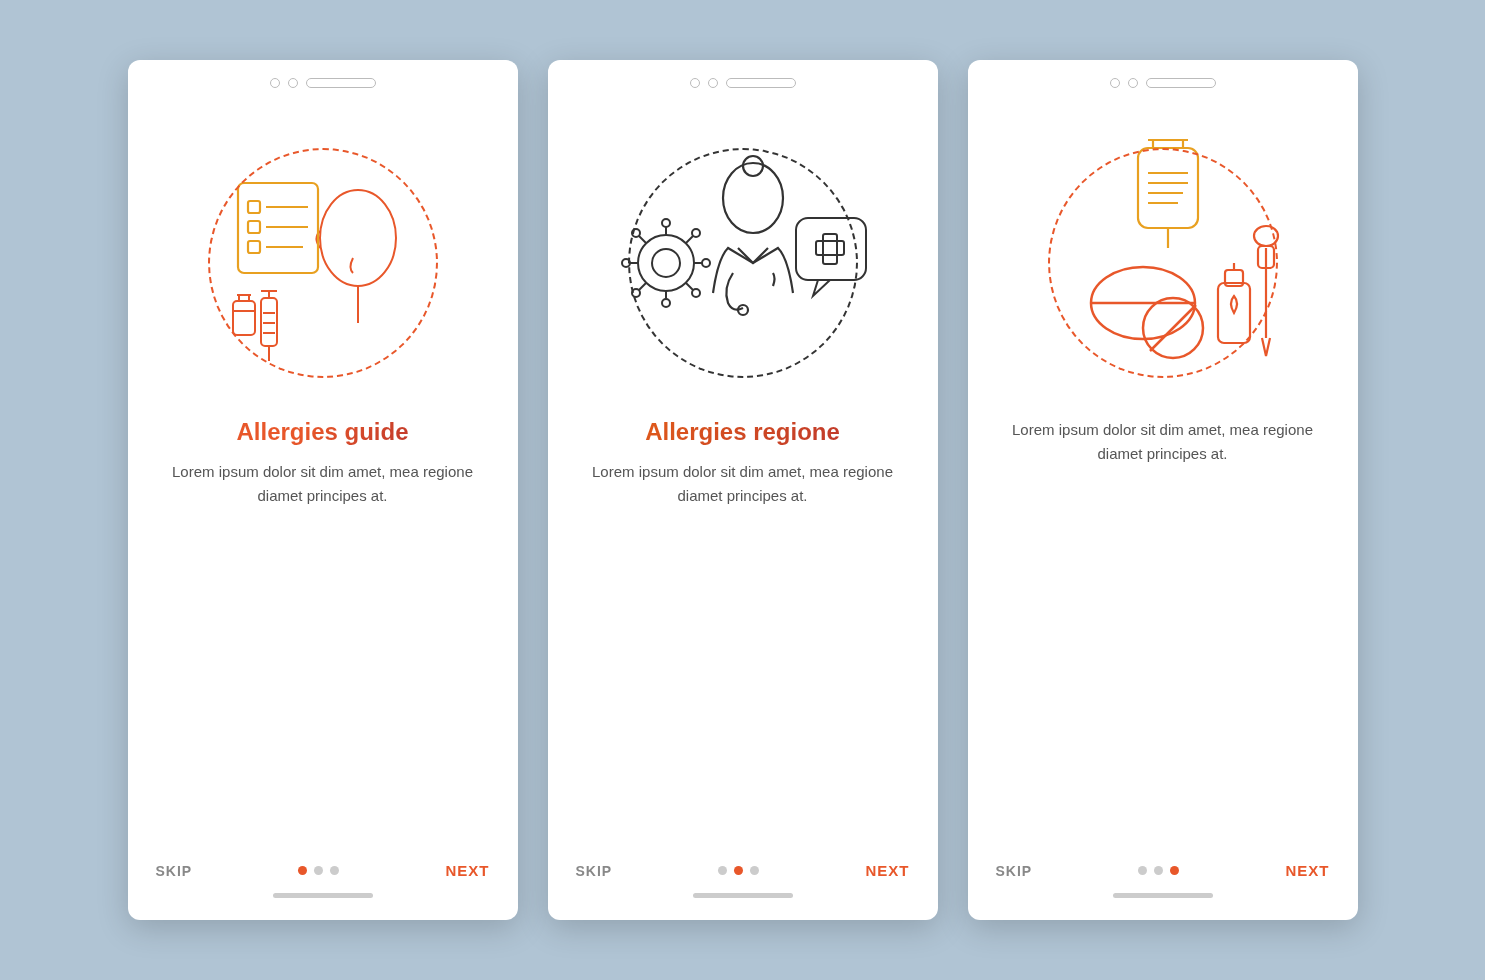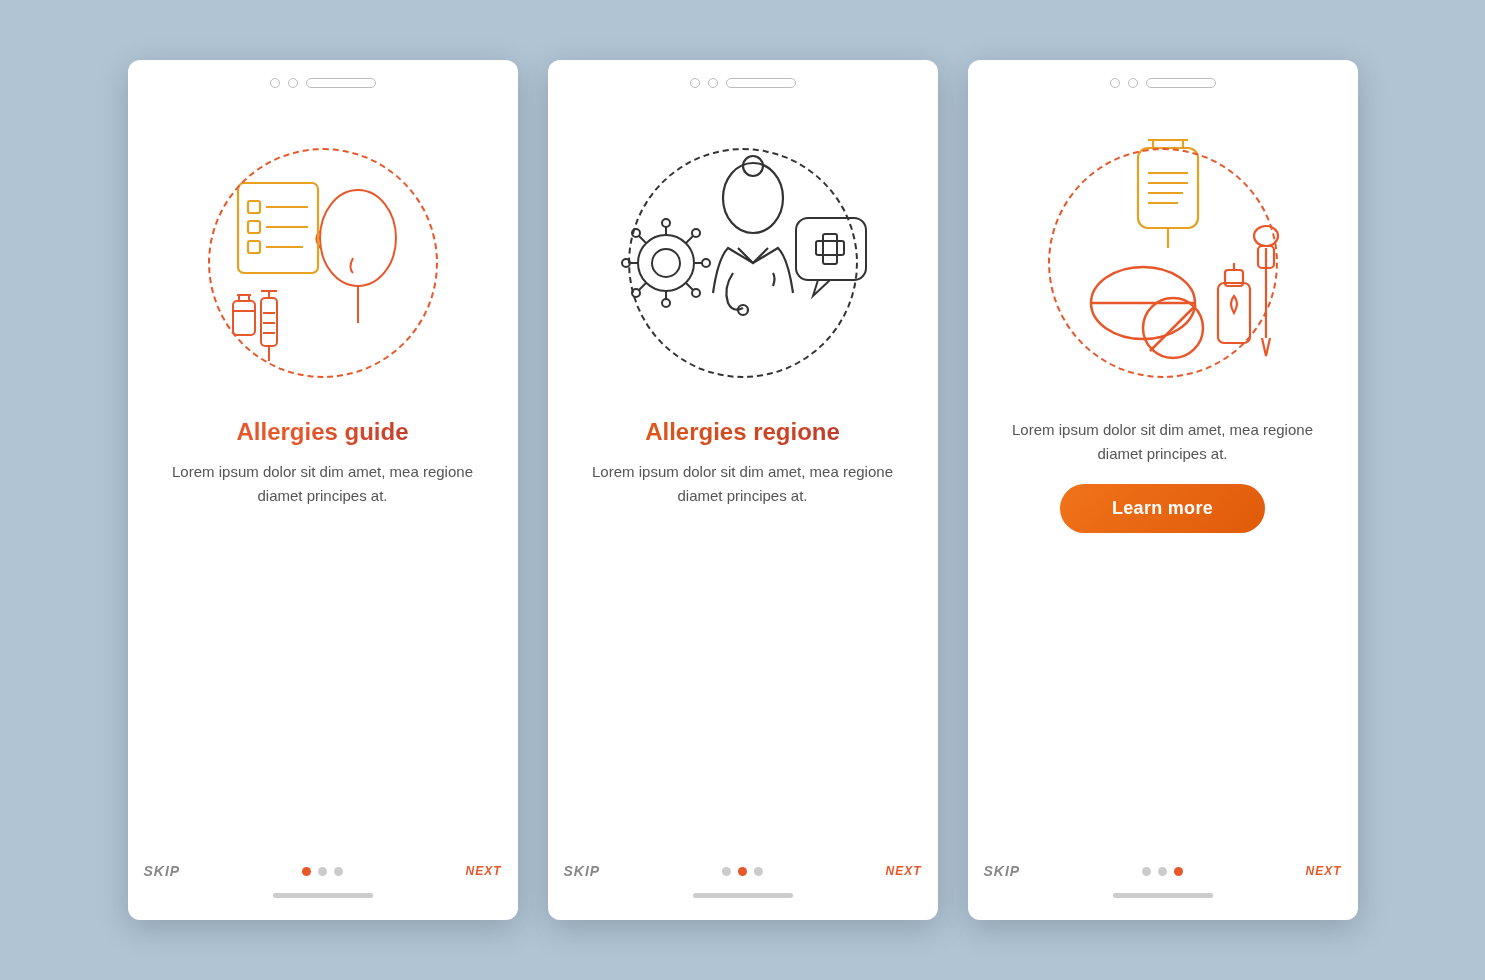--- a/index.html
+++ b/index.html
@@ -125,43 +125,42 @@
       padding: 14px 52px;
       font-size: 18px;
       font-weight: 700;
       cursor: pointer;
       margin-bottom: 10px;
       letter-spacing: 0.3px;
     }
 
     .phone-footer {
       width: 100%;
-      padding: 0 16px;
+      padding: 0 28px;
       margin-top: auto;
       margin-bottom: 22px;
-      font-style: italic;
     }
 
     .nav-row {
       display: flex;
       align-items: center;
       justify-content: space-between;
       margin-bottom: 14px;
     }
 
     .nav-skip {
       font-size: 14px;
       font-weight: 600;
       color: #888;
       letter-spacing: 1px;
       cursor: pointer;
     }
 
     .nav-next {
-      font-size: 12px;
+      font-size: 15px;
       font-weight: 700;
       color: #e8572a;
       letter-spacing: 1px;
       cursor: pointer;
     }
 
     .dots-row {
       display: flex;
       gap: 7px;
       align-items: center;
@@ -391,21 +390,20 @@
           <rect x="240" y="128" width="16" height="22" rx="4"></rect>
           <path d="M244 220 L248 238 L252 220"></path>
 
           <ellipse cx="248" cy="118" rx="12" ry="10"></ellipse>
         </g>
       </svg>
     </div>
 
     <div class="phone-content">
       <div class="screen-body">Lorem ipsum dolor sit dim amet, mea regione diamet principes at.</div>
-      <button class="learn-more-btn">Learn more</button>
     </div>
 
     <div class="phone-footer">
       <div class="nav-row">
         <span class="nav-skip">SKIP</span>
         <div class="dots-row">
           <div class="dot"></div>
           <div class="dot"></div>
           <div class="dot active"></div>
         </div>

